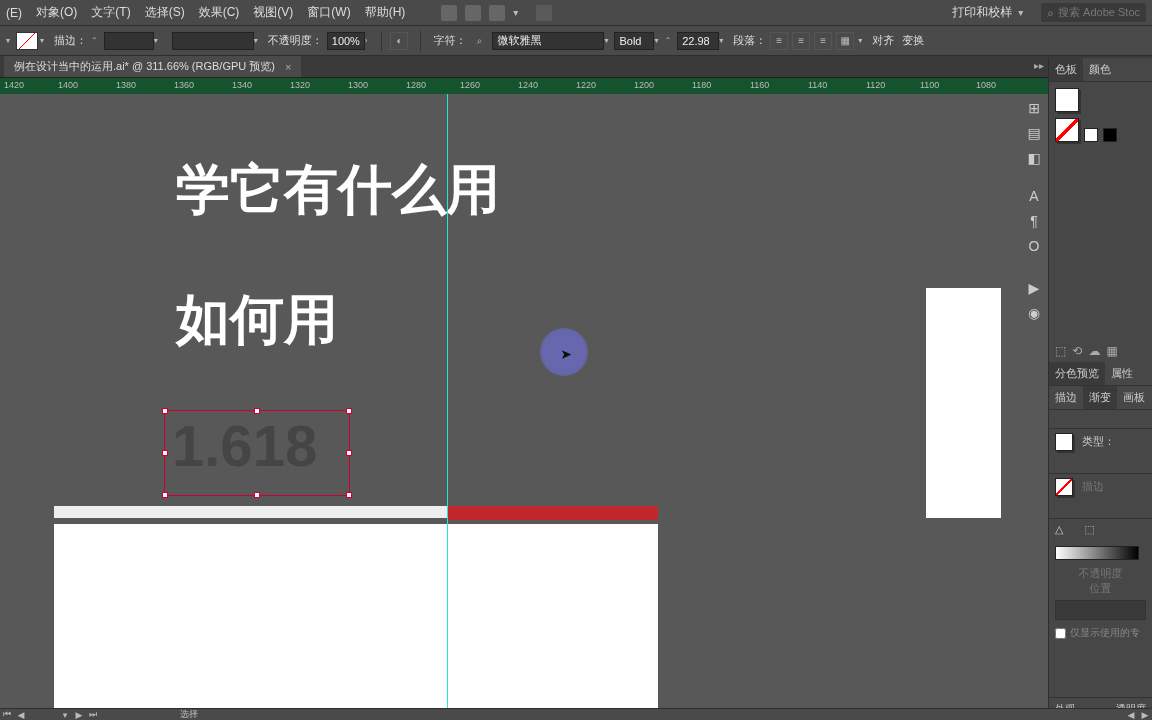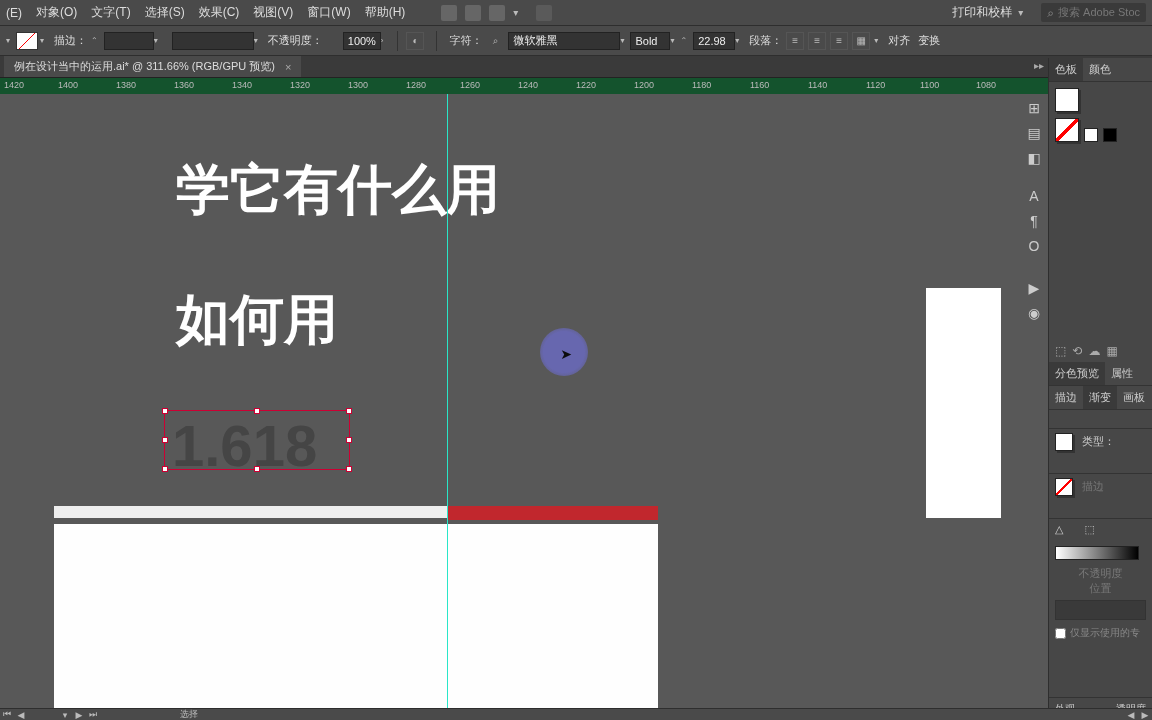--- a/index.html
+++ b/index.html
@@ -57,21 +57,21 @@
 .rpanel .chk { display: flex; align-items: center; gap: 4px; padding: 2px 6px; color: #888; font-size: 10px; }
 .rpanel .chk input { width: 11px; height: 11px; }
 .rpanel .btm { position: absolute; bottom: 0; left: 0; right: 0; border-top: 1px solid #333; padding: 4px 6px; display: flex; justify-content: space-between; font-size: 10px; }
 .rpanel .dim { color: #777; text-align: center; }
 
 
 .artwork { position: absolute; left: 0; top: 0; right: 0; bottom: 0; }
 .bigtext { position: absolute; color: #fff; font-weight: bold; font-size: 54px; white-space: nowrap; text-align: right; } 
 .t2 { left: 176px; top: 60px; font-size: 54px; }
 .t3 { left: 176px; top: 190px; font-size: 54px; }
-.sel-text { position: absolute; left: 164px; top: 316px; width: 186px; height: 60px; }
+.sel-text { position: absolute; left: 164px; top: 316px; width: 186px; height: 86px; }
 .sel-text .body { color: #454545; font-weight: bold; font-size: 58px; position: absolute; left: 8px; top: 2px; }
 .sel-bbox { position: absolute; inset: 0; border: 1px solid #c03; }
 .handle { position: absolute; width: 6px; height: 6px; background: #fff; border: 1px solid #c03; }
 .h-tl { left: -3px; top: -3px; } .h-tm { left: 50%; top: -3px; margin-left: -3px; } .h-tr { right: -3px; top: -3px; }
 .h-ml { left: -3px; top: 50%; margin-top: -3px; } .h-mr { right: -3px; top: 50%; margin-top: -3px; }
 .h-bl { left: -3px; bottom: -3px; } .h-bm { left: 50%; bottom: -3px; margin-left: -3px; } .h-br { right: -3px; bottom: -3px; }
 
 .white-bar { position: absolute; left: 54px; top: 412px; width: 394px; height: 12px; background: #eee; }
 .red-bar { position: absolute; left: 448px; top: 412px; width: 210px; height: 14px; background: #c1272d; }
 .white-block { position: absolute; left: 54px; top: 430px; width: 604px; height: 210px; background: #fefefe; }
@@ -125,21 +125,21 @@
   <span class="sw"></span>
   <span class="chv">▾</span>
   <span class="lbl">描边：</span>
   <span class="chv">⌃</span>
   <input type="text" class="dd" style="width: 50px;">
   <span class="chv">▾</span>
   <span style="width:8px"></span>
   <input type="text" style="width: 82px;">
   <span class="chv">▾</span>
   <span class="lbl">不透明度：</span>
-  <input type="text" style="width: 38px; margin-left: 16px;" value="100%">
+  <input type="text" style="width: 38px;" value="100%">
   <span class="chv">›</span>
   <span class="sep"></span>
   <span class="ico">◐</span>
   <span class="sep"></span>
   <span class="lbl">字符：</span>
   <span class="ico" style="border:none">⌕</span>
   <input type="text" style="width: 112px;" value="微软雅黑">
   <span class="chv">▾</span>
   <input type="text" style="width: 40px;" value="Bold">
   <span class="chv">▾</span>

